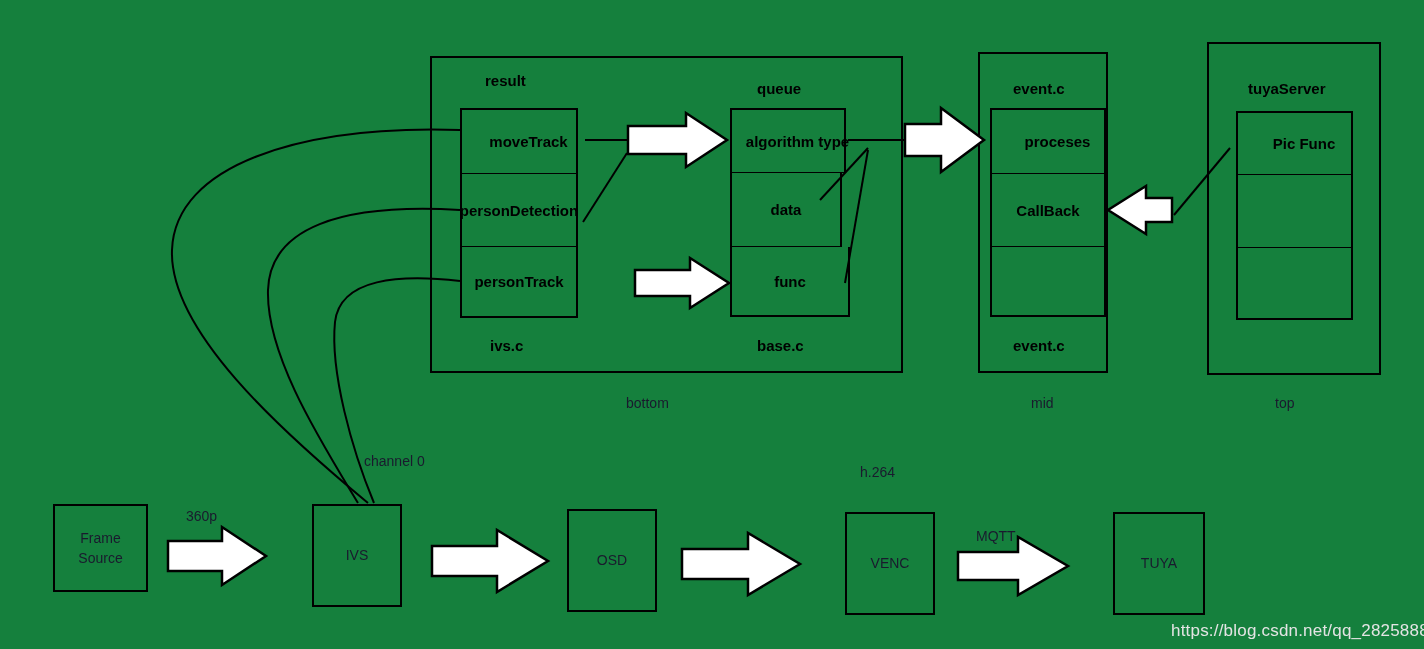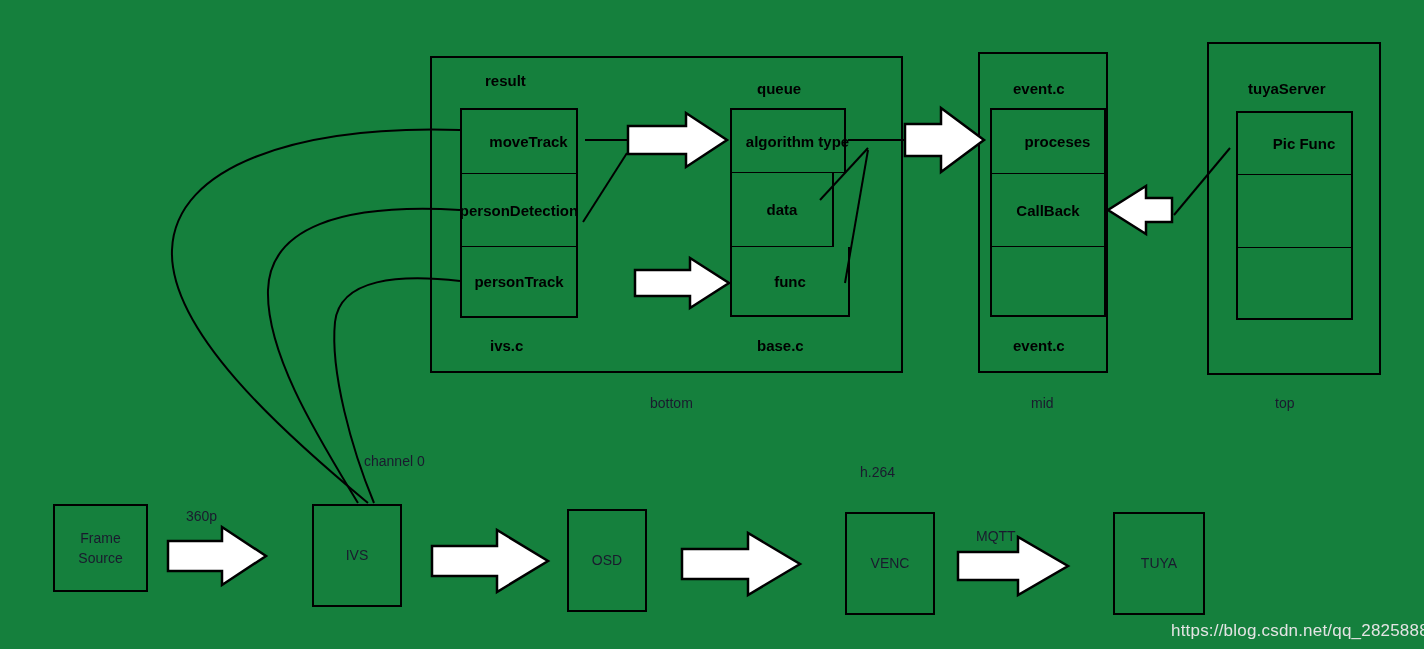--- a/index.html
+++ b/index.html
@@ -122,26 +122,26 @@
 
   <div class="cell cell-top" style="left:460px; top:108px; width:118px; height:66px;">moveTrack</div>
   <div class="cell cell-mid" style="left:460px; top:174px; width:118px; height:73px;">personDetection</div>
   <div class="cell cell-bottom" style="left:460px; top:247px; width:118px; height:71px;">personTrack</div>
 
   <div class="label-bold" style="left:490px; top:337px;text-align:center;">ivs.c</div>
 
   <div class="label-bold" style="left:757px; top:80px;">queue</div>
 
   <div class="cell cell-top" style="left:730px; top:108px; width:116px; height:65px;">algorithm type</div>
-  <div class="cell cell-mid" style="left:730px; top:173px; width:104px; height:74px;">data</div>
+  <div class="cell cell-mid" style="left:730px; top:173px; width:112px; height:74px;">data</div>
   <div class="cell cell-bottom" style="left:730px; top:247px; width:120px; height:70px;">func</div>
 
   <div class="label-bold" style="left:757px; top:337px;">base.c</div>
 
-  <div class="label-plain" style="left:626px; top:395px;margin-left:24px;">bottom</div>
+  <div class="label-plain" style="left:626px; top:395px;">bottom</div>
 
   <div class="label-bold" style="left:1013px; top:80px;">event.c</div>
 
   <div class="cell cell-top" style="left:990px; top:108px; width:116px; height:66px;">proceses</div>
   <div class="cell cell-mid" style="left:990px; top:174px; width:116px; height:73px;">CallBack</div>
   <div class="cell cell-bottom" style="left:990px; top:247px; width:116px; height:70px;"></div>
 
   <div class="label-bold" style="left:1013px; top:337px;">event.c</div>
 
   <div class="label-plain" style="left:1031px; top:395px;">mid</div>
@@ -160,21 +160,21 @@
     <span>Frame</span>
     <span>Source</span>
   </div>
 
   <div class="label-plain" style="left:186px; top:508px;">360p</div>
 
   <div class="pipe-box" style="left:312px; top:504px; width:90px; height:103px;">
     <span>IVS</span>
   </div>
 
-  <div class="pipe-box" style="left:567px; top:509px; width:80px; height:103px;">
+  <div class="pipe-box" style="left:567px; top:509px; width:90px; height:103px;">
     <span>OSD</span>
   </div>
 
   <div class="label-plain" style="left:860px; top:464px;">h.264</div>
 
   <div class="pipe-box" style="left:845px; top:512px; width:90px; height:103px;">
     <span>VENC</span>
   </div>
 
   <div class="label-plain" style="left:976px; top:528px;">MQTT</div>

